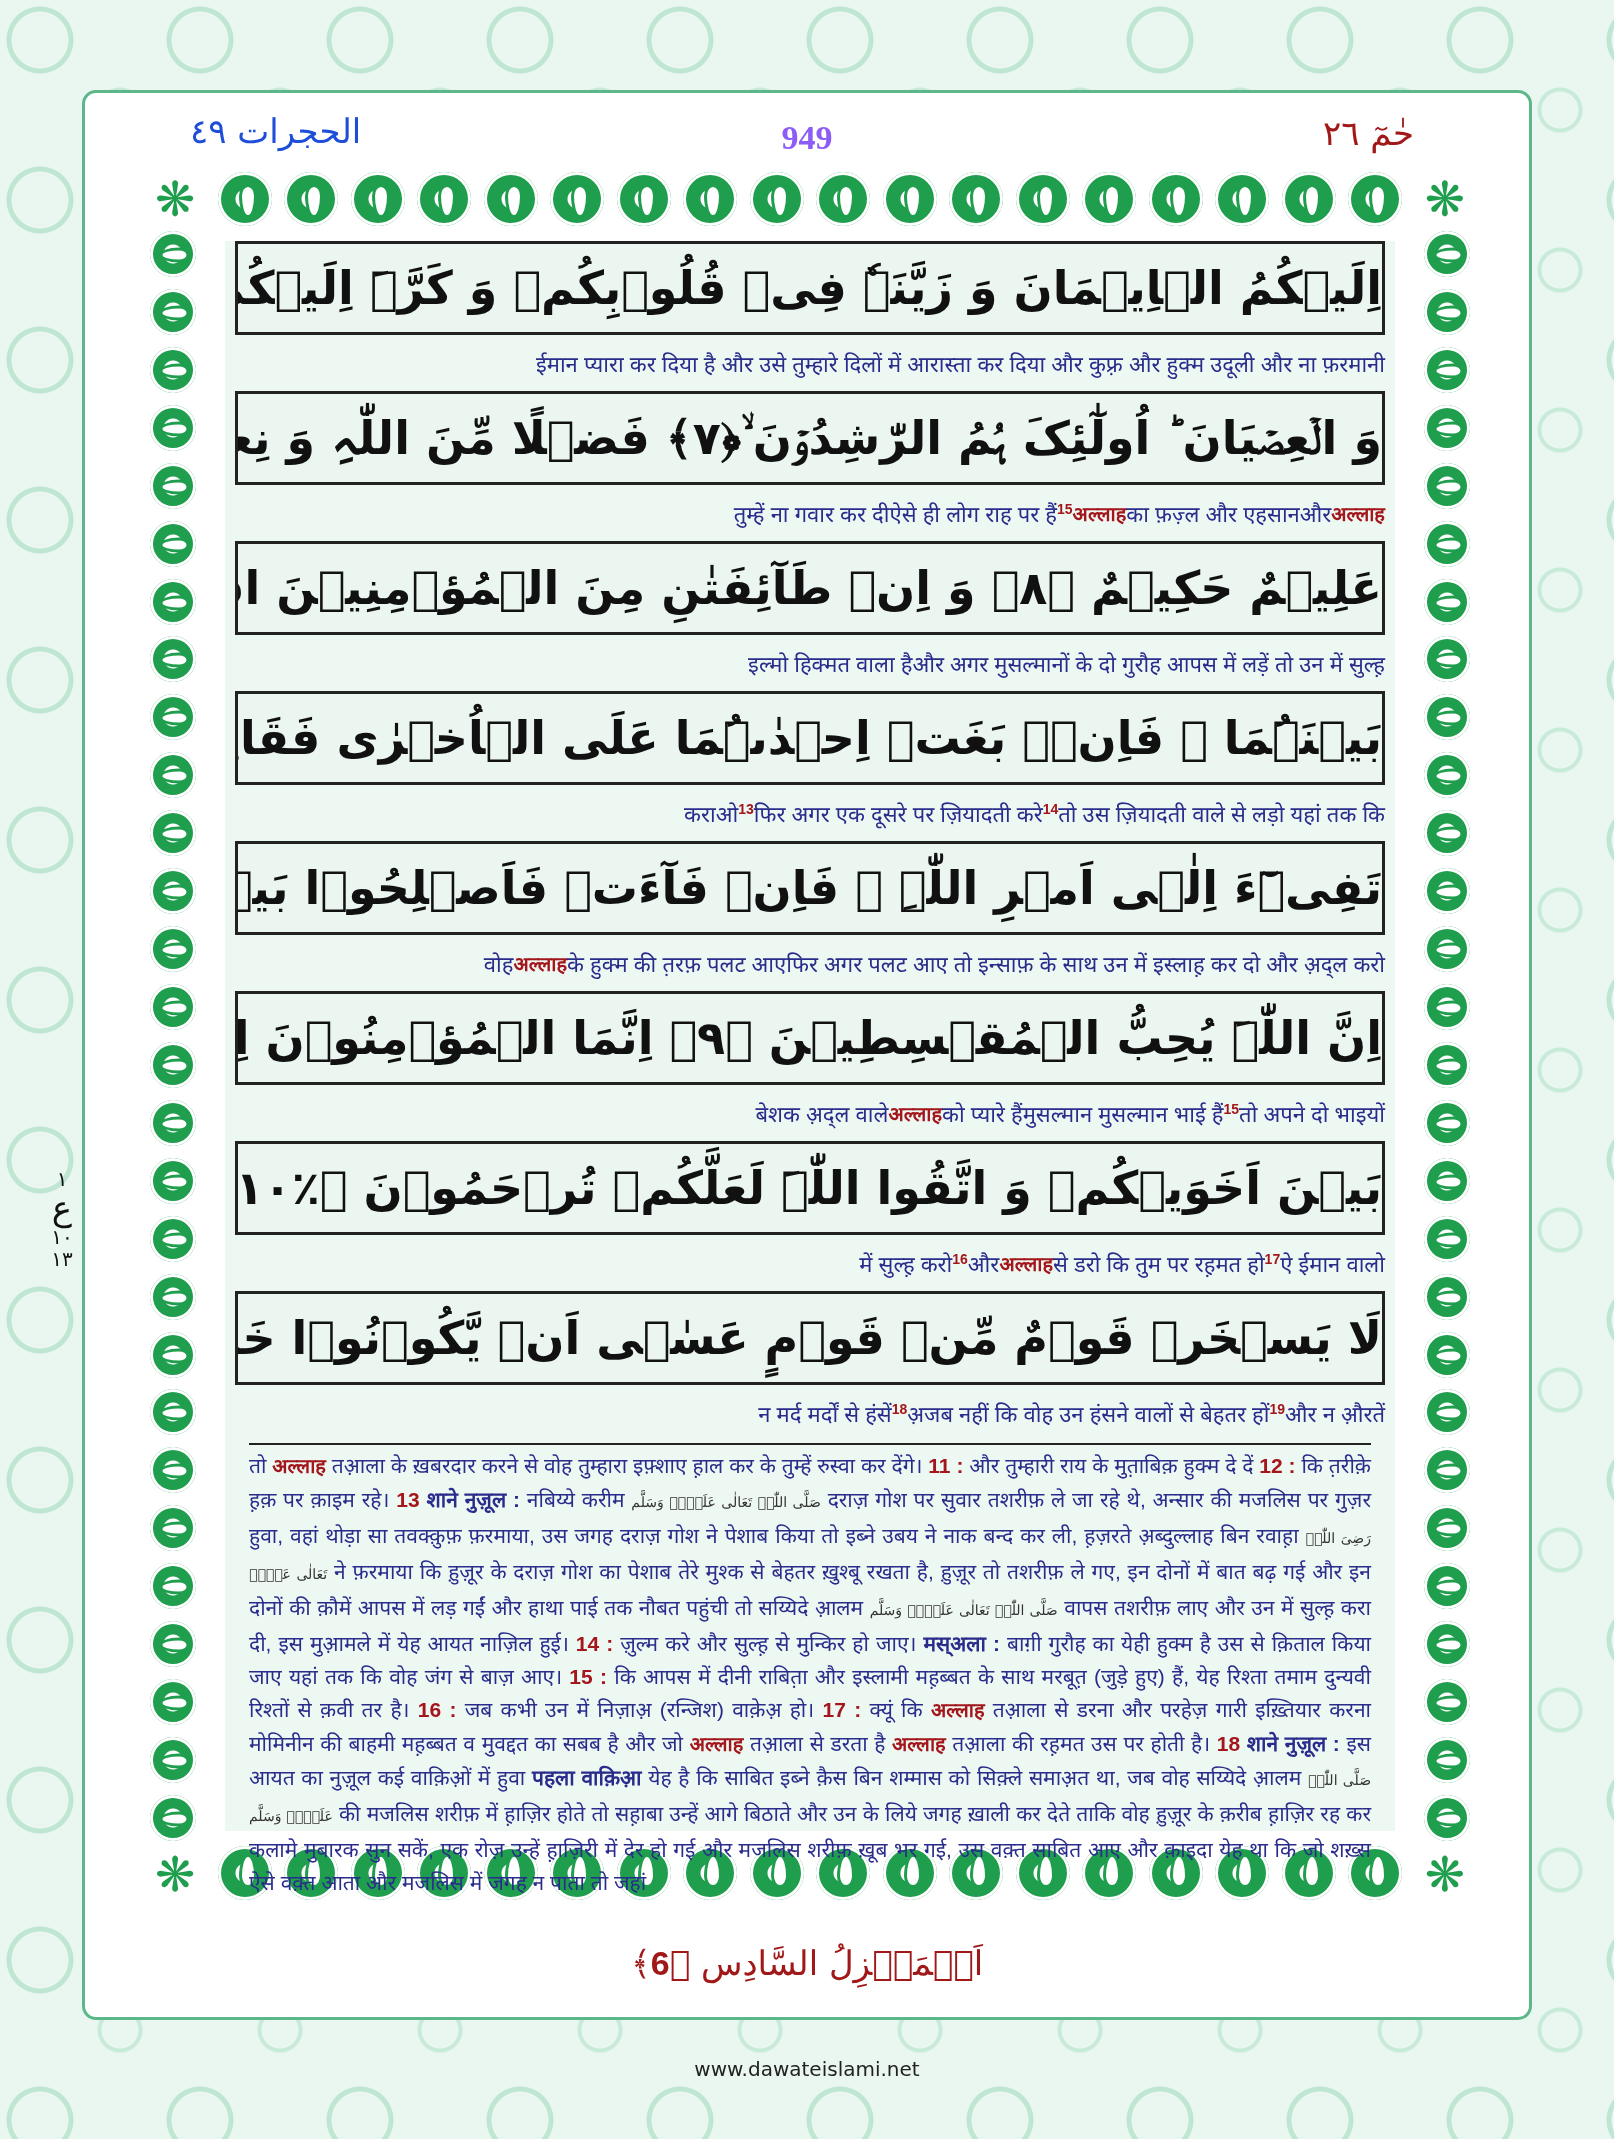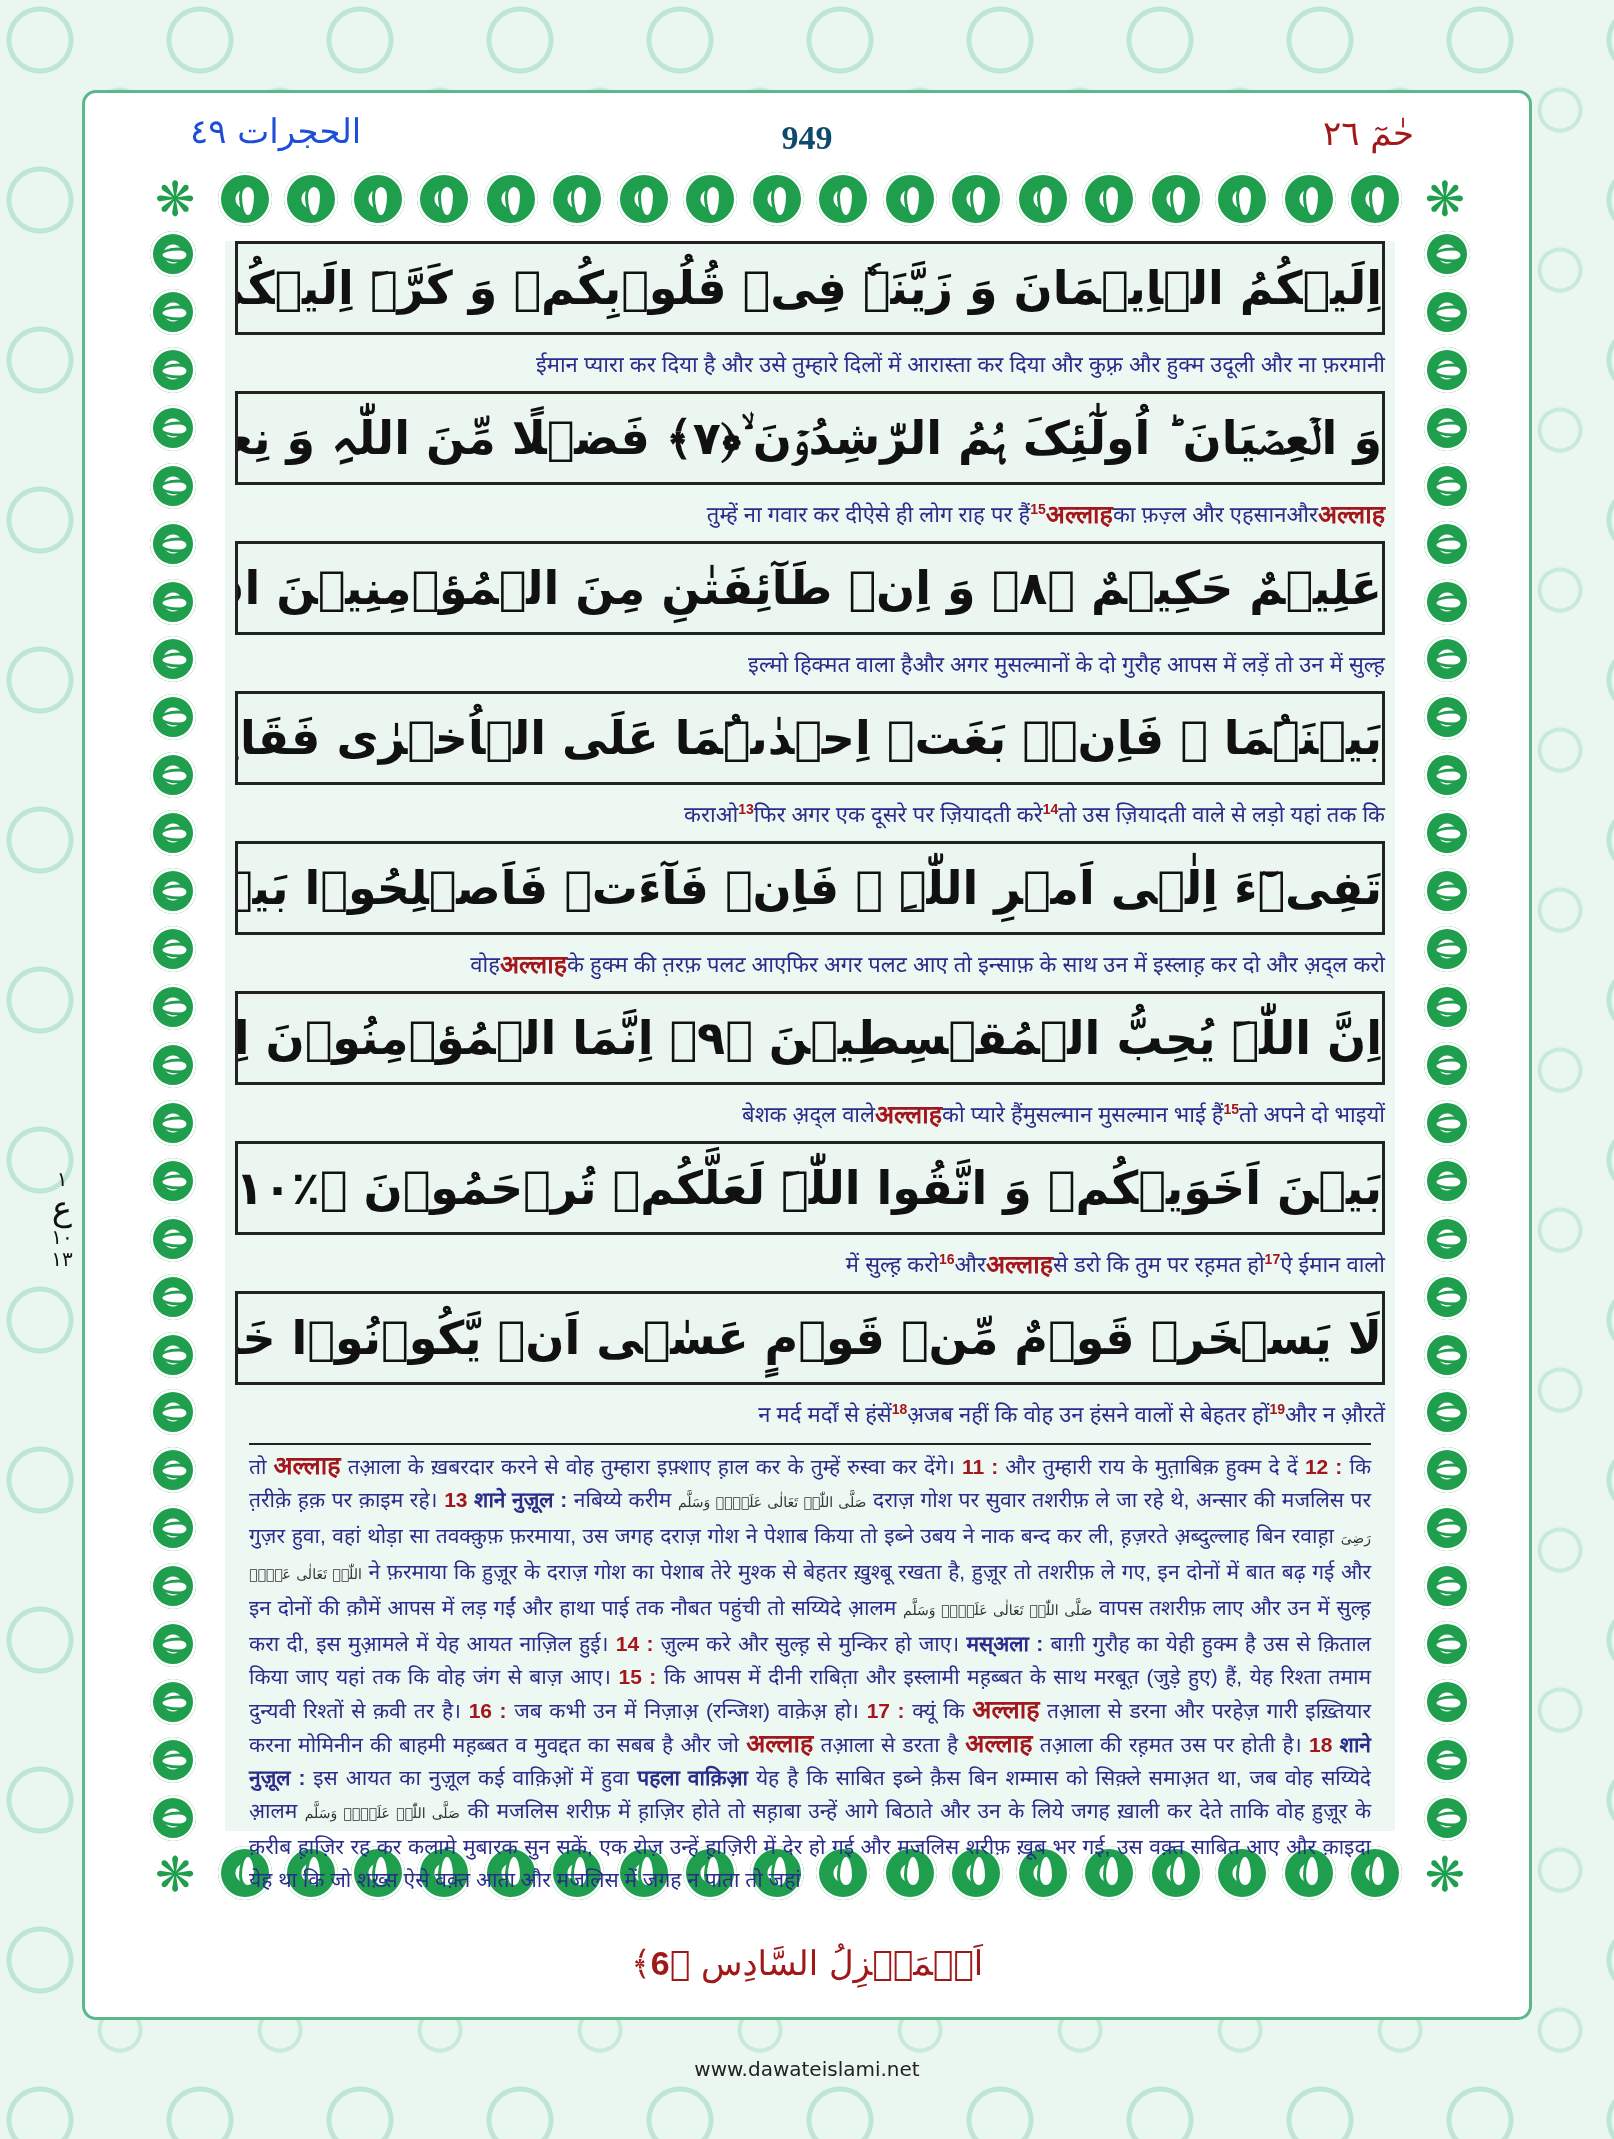--- a/index.html
+++ b/index.html
@@ -17,21 +17,21 @@
     background: #ffffff; border: 3px solid #5cb88a; border-radius: 14px;
     box-sizing: border-box;
   }
   .header { position: absolute; left: 0; right: 0; top: 0; height: 70px; }
   .surah-name {
     position: absolute; left: 105px; top: 18px; font-size: 34px; color: #1d4ed8;
     font-family: "DejaVu Serif", serif; direction: rtl;
   }
   .page-number {
     position: absolute; left: 0; right: 0; top: 26px; text-align: center;
-    font-family: "Liberation Serif", serif; font-weight: bold; font-size: 34px; color: #0c4a6e;
+    font-family: "Liberation Serif", serif; font-weight: bold; font-size: 34px; color: #8b5cf6;
   }
   .para-name {
     position: absolute; right: 115px; top: 20px; font-size: 34px; color: #a01818;
     font-family: "DejaVu Serif", serif; direction: rtl;
   }
   
   .frame {
     position: absolute; left: 60px; top: 78px; width: 1330px; height: 1730px;
     box-sizing: border-box;
   }
@@ -70,21 +70,21 @@
   }
   .arabic-line {
     direction: rtl; font-family: "DejaVu Sans", sans-serif; font-weight: bold;
     font-size: 46px; color: #111; white-space: nowrap; letter-spacing: 1px;
     text-align: justify; width: 100%; padding: 0 10px;
   }
   .translation-line {
     height: 56px; margin: 0 10px; display: flex; align-items: center; justify-content: flex-end;
     font-family: "Liberation Sans", sans-serif; font-size: 22px; color: #2a2c8c; white-space: nowrap;
   }
-  .allah { color: #a3161b; font-weight: bold; font-size: 25px; font-family: "Liberation Serif", serif; }
+  .allah { color: #a3161b; font-weight: bold; font-size: 20px; font-family: "Liberation Serif", serif; }
   .fn-sup { color: #a3161b; font-weight: bold; font-size: 14px; vertical-align: super; }
   .commentary {
     margin: 2px 24px 0; border-top: 2px solid #222; padding-top: 4px;
     font-family: "Liberation Sans", sans-serif; font-size: 21px; color: #2a2c8c;
     line-height: 33px; text-align: justify;
   }
   .commentary .num { color: #a3161b; font-weight: bold; }
   .commentary .bold { font-weight: bold; }
   .commentary .salat { color: #333; font-size: 14px; font-family: "DejaVu Serif", serif; }
   .ruku-marker {

